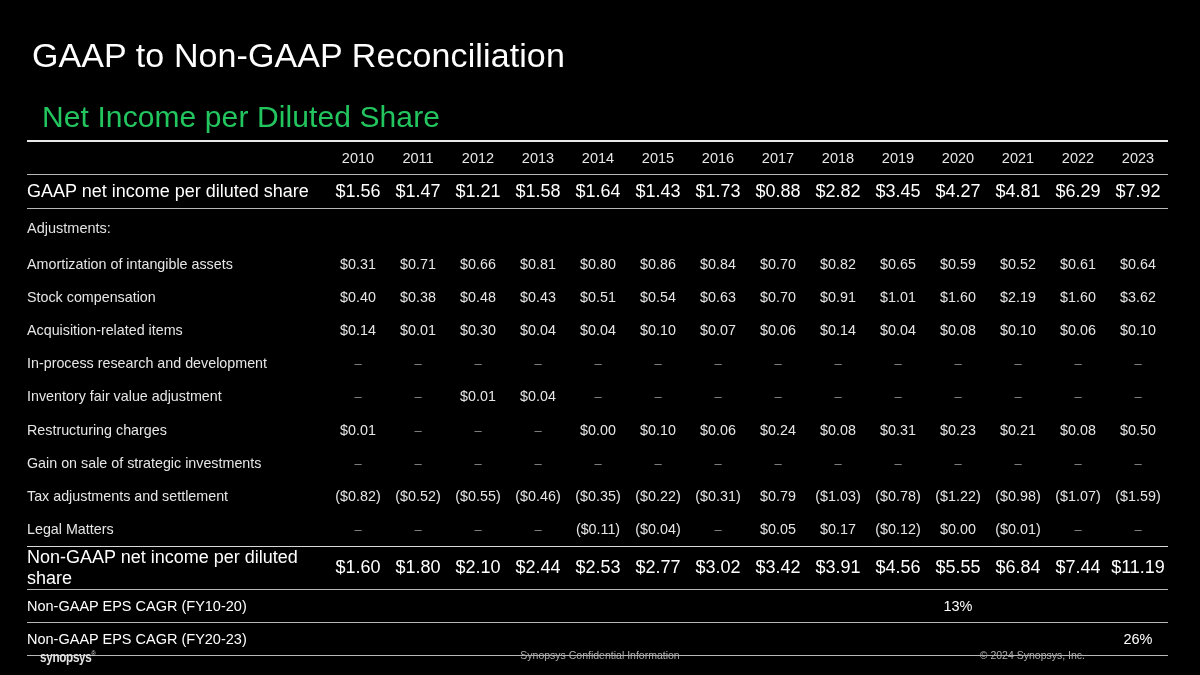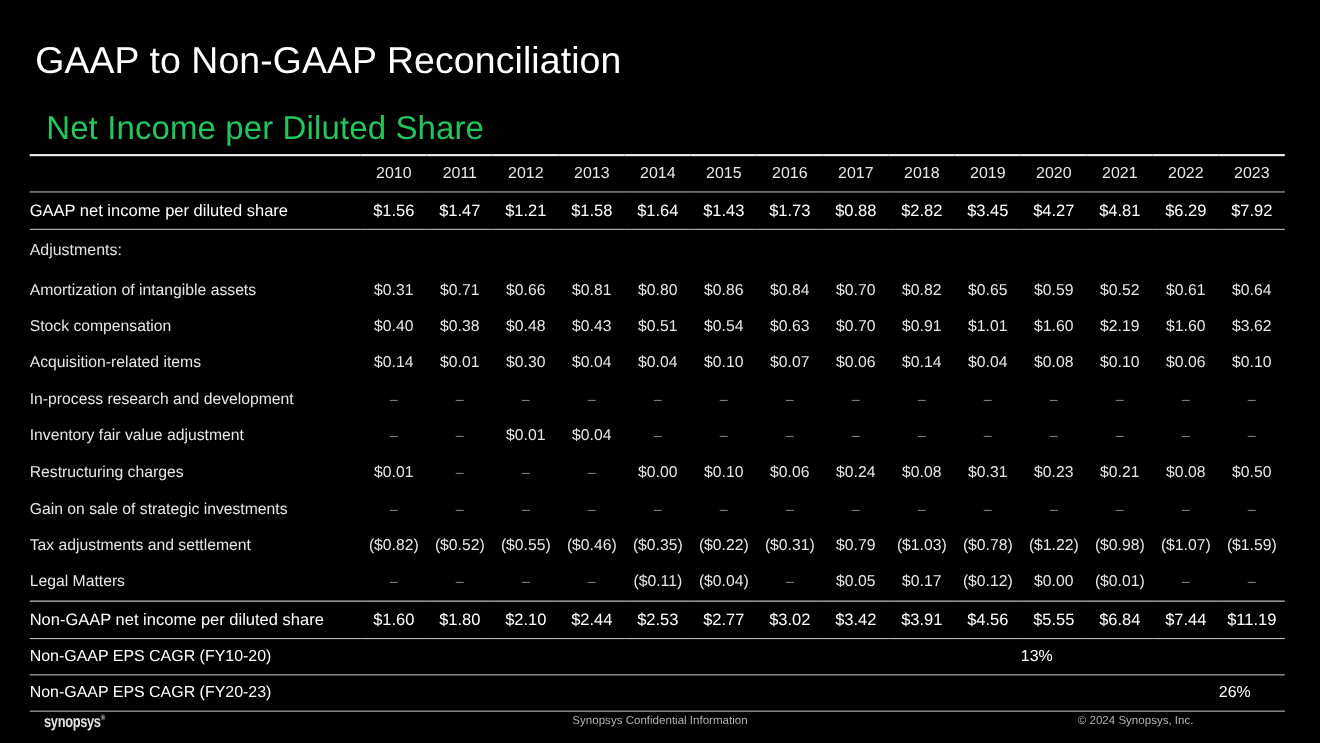--- a/index.html
+++ b/index.html
@@ -63,21 +63,21 @@
     height: 32px;
     font-size: 14.5px;
     color: #e8e8e8;
     text-align: center;
     font-weight: 400;
   }
   tr.year-row th.label-cell { text-align: left; }
 
   tr.total-row td {
     height: 33px;
-    font-size: 15px;
+    font-size: 18px;
     font-weight: bold;
     color: #ffffff;
     text-align: center;
   }
   tr.total-row td.label-cell {
     text-align: left;
     padding-left: 3px;
   }
 
   tr.section-row td {
@@ -97,21 +97,21 @@
   tr.item-row td.label-cell {
     text-align: left;
     padding-left: 55px;
   }
 
   tr.cagr-row td {
     height: 32px;
     font-size: 14.5px;
     font-weight: bold;
     color: #ffffff;
-    text-align: left;
+    text-align: center;
   }
   tr.cagr-row td.label-cell {
     text-align: left;
     padding-left: 3px;
   }
 
   
   .rule-top    { border-top: 2px solid #e9e9e9 !important; }
   .rule-thin   { border-top: 1px solid #b7b7b7 !important; }
   .rule-med    { border-top: 1px solid #d8d8d8 !important; }

